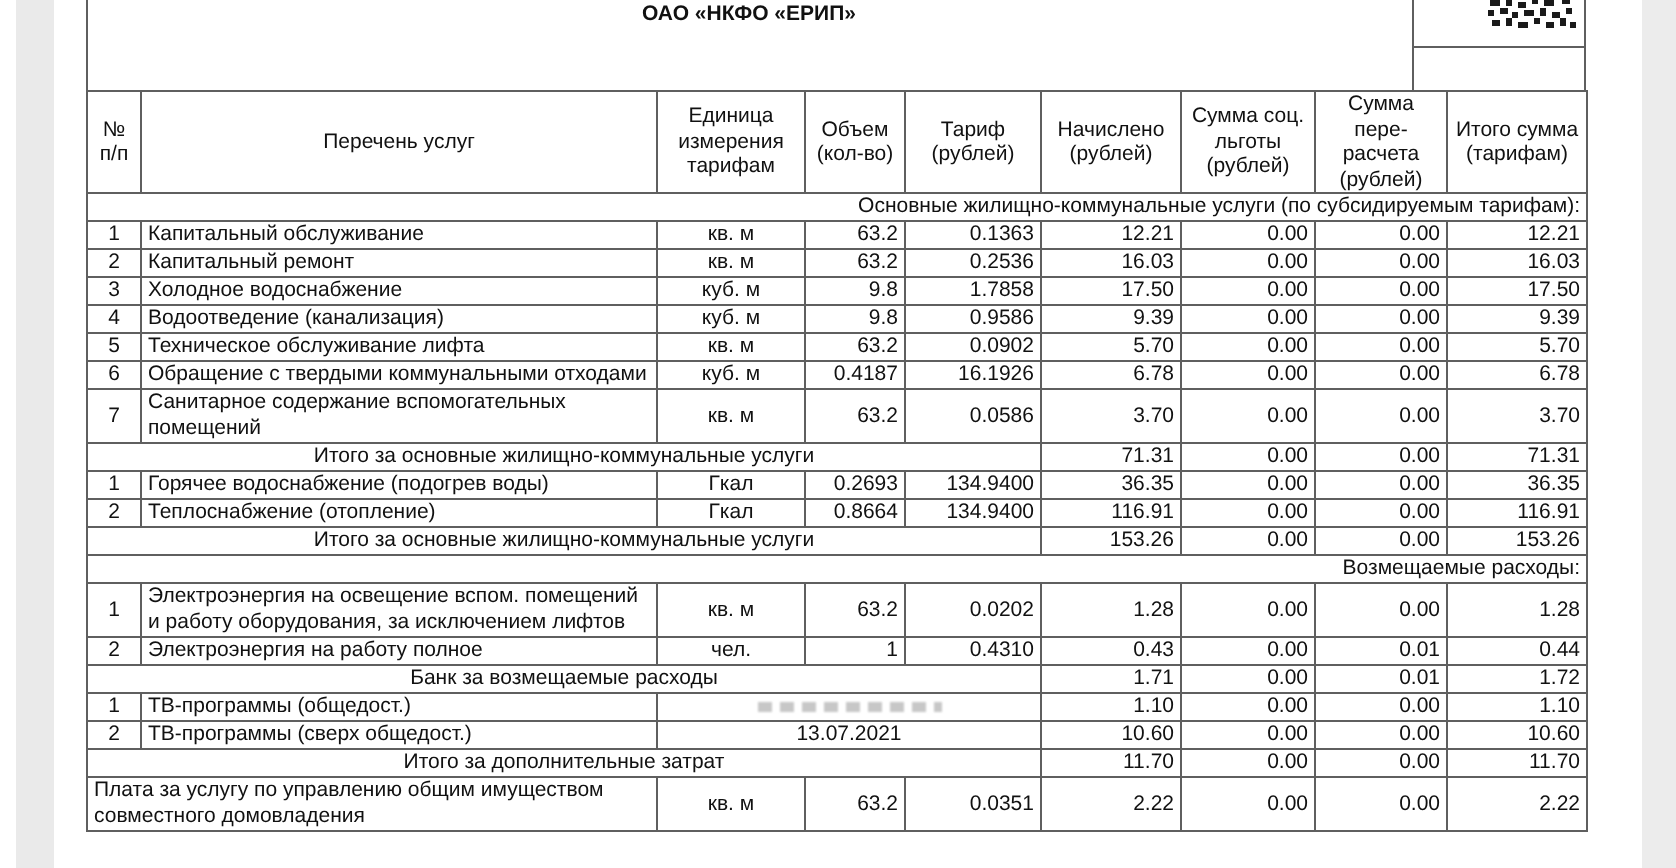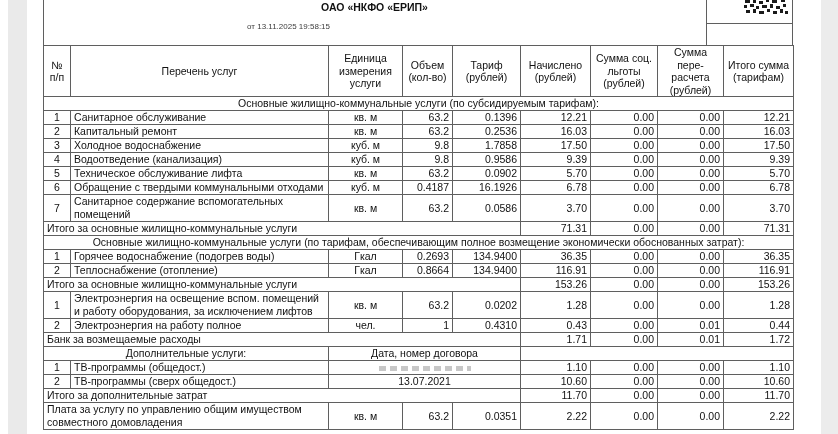--- a/index.html
+++ b/index.html
@@ -26,43 +26,42 @@
     width:750px;font-size:10.5px;line-height:13px;
   }
   table.bill td{
     border:1px solid #5f5f5f;padding:0 3px;height:13px;vertical-align:middle;
     overflow:hidden;
   }
   td.hdr{text-align:center;padding:1px 2px;line-height:12.5px;}
   td.c{text-align:center;}
   td.r{text-align:right;}
   td.l{text-align:left;}
-  td.section{text-align:center;padding-left:5px;margin-left:15px;}
-  td.total-label{text-align:left;padding-left:8px;}
+  td.section{text-align:right;padding-left:5px;margin-left:15px;}
+  td.total-label{text-align:center;padding-left:8px;}
   .redact{
     display:inline-block;height:5px;width:92px;opacity:.55;filter:blur(.4px);
     background:
       repeating-linear-gradient(90deg,#9a9a9a 0 7px,transparent 7px 11px);
     vertical-align:middle;
   }
 </style>
 </head>
 <body>
 
 <div class="screen">
 
   <div class="edge-strip left"></div>
   <div class="edge-strip right"></div>
 
   <div class="vline" style="left:43px;top:0;height:45px;"></div>
   <div class="vline" style="left:706px;top:0;height:45px;"></div>
   <div class="vline" style="left:792px;top:0;height:45px;"></div>
   <div class="hline" style="left:706px;top:23px;width:87px;"></div>
 
-  <div class="timestamp">от 13.11.2025 19:58:15</div>
 
   <div class="bank">
     <div>
       <span class="b">ОАО «НКФО «ЕРИП»</span>
     </div>
   </div>
 
   <svg class="qr" viewBox="0 0 44 16" aria-hidden="true">
     <g fill="#1a1a1a">
       <rect x="1" y="0" width="5" height="3"></rect>
@@ -97,37 +96,37 @@
         <col style="width:68px">
         <col style="width:70px">
       <col style="width:67px">
         <col style="width:66px">
         <col style="width:70px">
     </colgroup>
     <tbody id="bill-body">
         <tr>
           <td class="hdr">№ п/п</td>
           <td class="hdr">Перечень услуг</td>
-          <td class="hdr">Единица измерения услуги</td>
+          <td class="hdr">Единица измерения тарифам</td>
           <td class="hdr">Объем (кол-во)</td>
           <td class="hdr">Тариф (рублей)</td>
           <td class="hdr">Начислено (рублей)</td>
           <td class="hdr">Сумма соц. льготы (рублей)</td>
           <td class="hdr">Сумма пере-расчета (рублей)</td>
           <td class="hdr">Итого сумма (тарифам)</td>
         </tr>
         <tr>
           <td class="section" colspan="9">Основные жилищно-коммунальные услуги (по субсидируемым тарифам):</td>
         </tr>
         <tr>
           <td class="c">1</td>
-          <td class="l">Санитарное обслуживание</td>
-          <td class="c">кв. м</td>
-          <td class="r">63.2</td>
-          <td class="r">0.1396</td>
+          <td class="l">Капитальный обслуживание</td>
+          <td class="c">кв. м</td>
+          <td class="r">63.2</td>
+          <td class="r">0.1363</td>
           <td class="r">12.21</td>
           <td class="r">0.00</td>
           <td class="r">0.00</td>
           <td class="r">12.21</td>
         </tr>
         <tr>
           <td class="c">2</td>
           <td class="l">Капитальный ремонт</td>
           <td class="c">кв. м</td>
           <td class="r">63.2</td>
@@ -193,23 +192,20 @@
           <td class="r">3.70</td>
         </tr>
         <tr>
           <td class="total-label" colspan="5">Итого за основные жилищно-коммунальные услуги</td>
           <td class="r">71.31</td>
           <td class="r">0.00</td>
           <td class="r">0.00</td>
           <td class="r">71.31</td>
         </tr>
         <tr>
-          <td class="section" colspan="9">Основные жилищно-коммунальные услуги (по тарифам, обеспечивающим полное возмещение экономически обоснованных затрат):</td>
-        </tr>
-        <tr>
           <td class="c">1</td>
           <td class="l">Горячее водоснабжение (подогрев воды)</td>
           <td class="c">Гкал</td>
           <td class="r">0.2693</td>
           <td class="r">134.9400</td>
           <td class="r">36.35</td>
           <td class="r">0.00</td>
           <td class="r">0.00</td>
           <td class="r">36.35</td>
         </tr>
@@ -225,20 +221,23 @@
           <td class="r">116.91</td>
         </tr>
         <tr>
           <td class="total-label" colspan="5">Итого за основные жилищно-коммунальные услуги</td>
           <td class="r">153.26</td>
           <td class="r">0.00</td>
           <td class="r">0.00</td>
           <td class="r">153.26</td>
         </tr>
         <tr>
+          <td class="section" colspan="9">Возмещаемые расходы:</td>
+        </tr>
+        <tr>
           <td class="c">1</td>
           <td class="l">Электроэнергия на освещение вспом. помещений и работу оборудования, за исключением лифтов</td>
           <td class="c">кв. м</td>
           <td class="r">63.2</td>
           <td class="r">0.0202</td>
           <td class="r">1.28</td>
           <td class="r">0.00</td>
           <td class="r">0.00</td>
           <td class="r">1.28</td>
         </tr>
@@ -254,25 +253,20 @@
           <td class="r">0.44</td>
         </tr>
         <tr>
           <td class="total-label" colspan="5">Банк за возмещаемые расходы</td>
           <td class="r">1.71</td>
           <td class="r">0.00</td>
           <td class="r">0.01</td>
           <td class="r">1.72</td>
         </tr>
         <tr>
-          <td class="section" colspan="2">Дополнительные услуги:</td>
-          <td class="c" colspan="3">Дата, номер договора</td>
-          <td colspan="4"></td>
-        </tr>
-        <tr>
           <td class="c">1</td>
           <td class="l">ТВ-программы (общедост.)</td>
           <td class="c" colspan="3"><span class="redact"></span></td>
           <td class="r">1.10</td>
           <td class="r">0.00</td>
           <td class="r">0.00</td>
           <td class="r">1.10</td>
         </tr>
         <tr>
           <td class="c">2</td>

